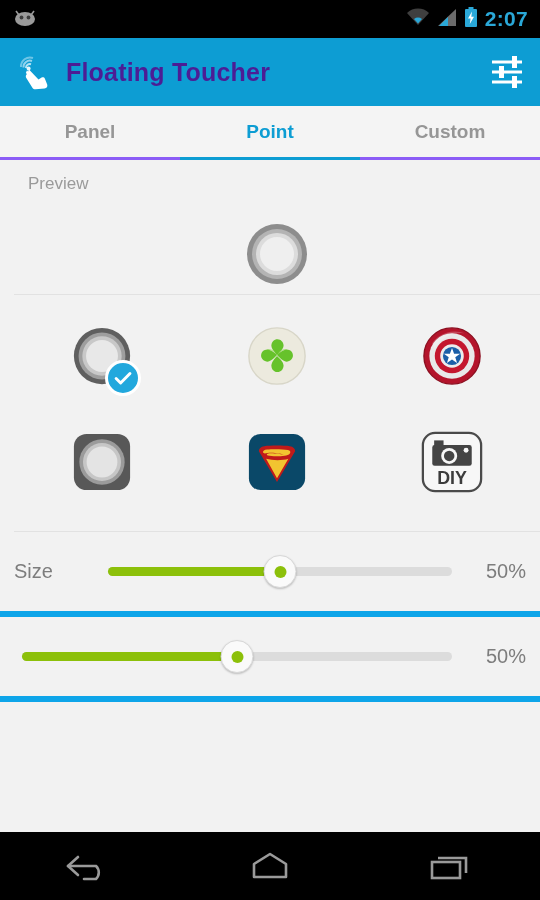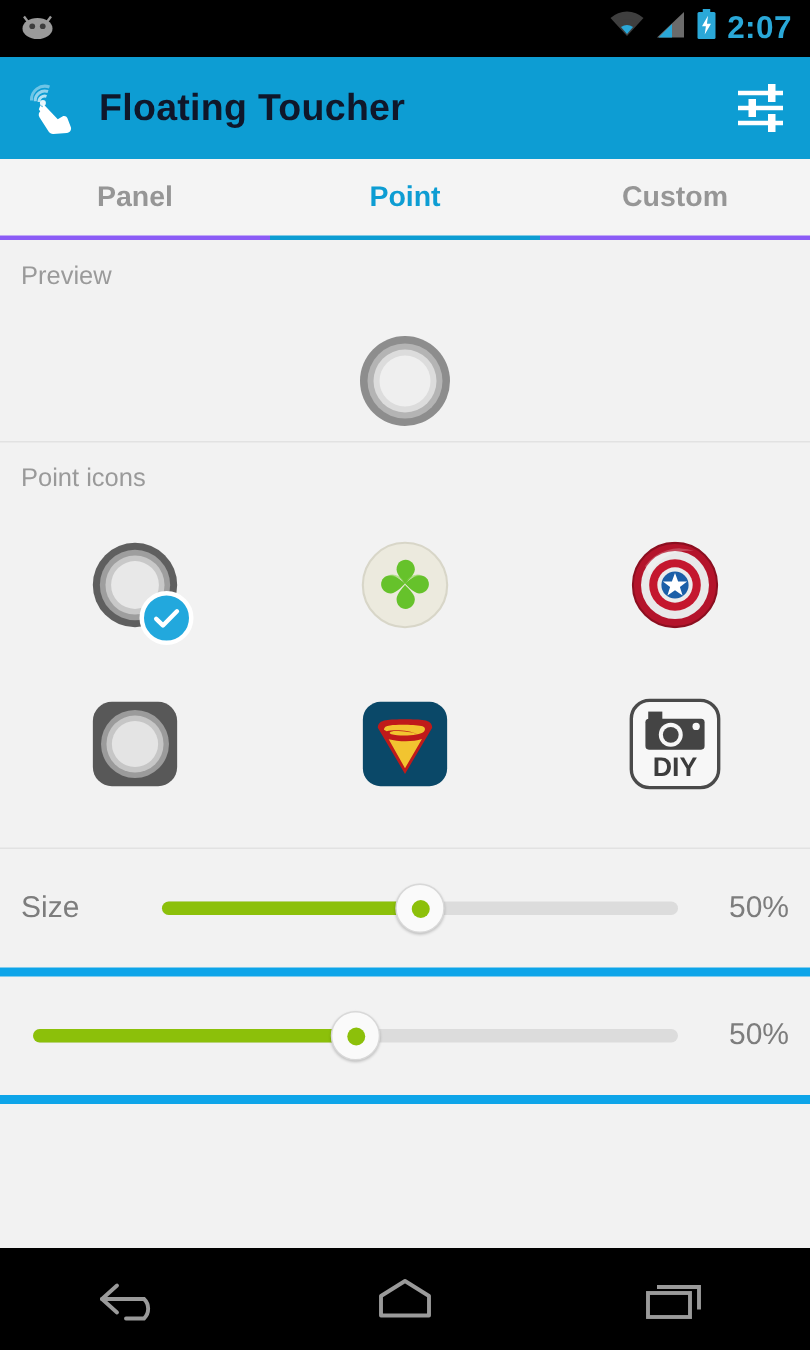--- a/index.html
+++ b/index.html
@@ -19,34 +19,34 @@
   .statusbar .left{display:flex;align-items:center;gap:6px;}
   .statusbar .right{position:absolute;right:12px;top:0;height:38px;display:flex;align-items:center;gap:7px;}
   .status-time{color:#2aa8d8;font-size:21px;letter-spacing:.3px;}
 
   
   .actionbar{
     height:68px;background:#0d9dd3;display:flex;align-items:center;
     padding:0 14px;position:relative;
   }
   .app-logo{width:38px;height:38px;flex:0 0 38px;}
-  .app-title{color:#0f172a;font-size:25px;font-weight:bold;margin-left:14px;letter-spacing:.2px;}
+  .app-title{color:#4c1d95;font-size:25px;font-weight:bold;margin-left:14px;letter-spacing:.2px;}
   .ab-settings{position:absolute;right:14px;top:50%;transform:translateY(-50%);width:38px;height:38px;cursor:pointer;}
 
   
   .tabbar{height:54px;background:#f4f4f4;display:flex;position:relative;}
   .tab{
     flex:1;display:flex;align-items:center;justify-content:center;
     font-size:19px;font-weight:bold;color:#969696;cursor:pointer;
     border-bottom:3px solid #8b5cf6;
   }
   .tab.active{color:#0d9dd3;border-bottom:3px solid #0d9dd3;}
 
   
-  .section{border-bottom:1px solid #e2e2e2;}
+  .section{border-bottom:1px solid #e2e2e2;margin-left:14px;}
   .sec-label{font-size:17px;color:#9a9a9a;padding:14px 14px 0 14px;}
 
   
   .preview-sec{height:135px;position:relative;}
   .preview-icon{position:absolute;left:50%;top:62px;transform:translate(-50%,0);}
 
   
   .grid{padding:10px 0 14px 0;}
   .grid-row{display:flex;align-items:center;height:106px;}
   .grid-cell{flex:1;display:flex;align-items:center;justify-content:center;position:relative;cursor:pointer;}
@@ -178,21 +178,20 @@
       <svg width="64" height="64" viewBox="0 0 64 64">
         <circle cx="32" cy="32" r="30" fill="#8d8d8d"></circle>
         <circle cx="32" cy="32" r="25" fill="#b4b4b4"></circle>
         <circle cx="32" cy="32" r="21" fill="#dcdcdc"></circle>
         <circle cx="32" cy="32" r="17" fill="#efefef"></circle>
       </svg>
     </div>
   </div>
 
   <div class="section">
-    <div class="sec-label">Point icons</div>
 
     <div class="grid">
 
       <div class="grid-row">
 
         <div class="grid-cell">
           <span>
             <svg width="60" height="60" viewBox="0 0 64 64">
               <circle cx="32" cy="32" r="30" fill="#5f5f5f"></circle>
               <circle cx="32" cy="32" r="25" fill="#9e9e9e"></circle>

